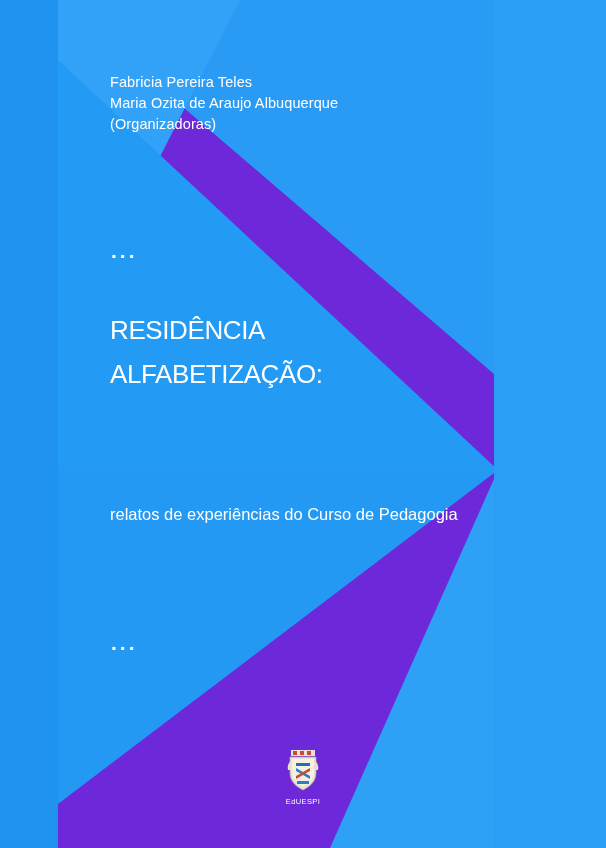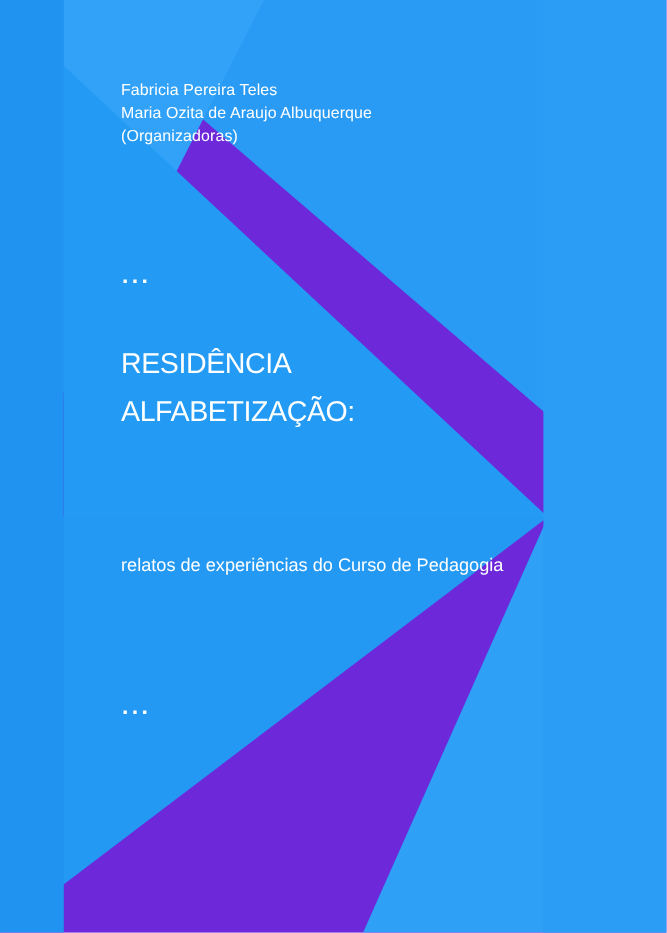--- a/index.html
+++ b/index.html
@@ -185,15 +185,30 @@
       <div>RESIDÊNCIA</div>
       <div>ALFABETIZAÇÃO:</div>
     </div>
 
     <div class="subtitle">
       <div>relatos de experiências do Curso de Pedagogia</div>
     </div>
 
     <div class="dots dots-lower">...</div>
 
+    <div class="publisher">
+      <svg class="crest" viewBox="0 0 34 46" aria-hidden="true">
+        <path d="M5 4 h24 v6 h-24 z" fill="#e8e2d0"></path>
+        <path d="M7 5 h4 v4 h-4 z M14 5 h4 v4 h-4 z M21 5 h4 v4 h-4 z" fill="#c94a3a"></path>
+        <path d="M4 11 h26 v16 c0 9 -7 14 -13 17 c-6 -3 -13 -8 -13 -17 z" fill="#e9e3d2" stroke="#b8ac8e" stroke-width="0.8"></path>
+        <path d="M6 13 h22 v13 c0 7.5 -6 12 -11 14.5 c-5 -2.5 -11 -7 -11 -14.5 z" fill="#f5f0e2"></path>
+        <path d="M10 17 h14 v3 h-14 z" fill="#1f6fb5"></path>
+        <path d="M10 22 l14 8 v3 l-14 -8 z" fill="#2a7fc6"></path>
+        <path d="M24 22 l-14 8 v3 l14 -8 z" fill="#c94a3a"></path>
+        <path d="M11 35 h12 v3 h-12 z" fill="#2a7fc6"></path>
+        <path d="M2 24 c-1 -4 1 -8 3 -9 l1 2 c-2 2 -2 5 -1 7 z" fill="#e8e2d0"></path>
+        <path d="M32 24 c1 -4 -1 -8 -3 -9 l-1 2 c2 2 2 5 1 7 z" fill="#e8e2d0"></path>
+      </svg>
+      <div class="publisher-name">EdUESPI</div>
+    </div>
 
   </div>
 </div>
 
 </body></html>

